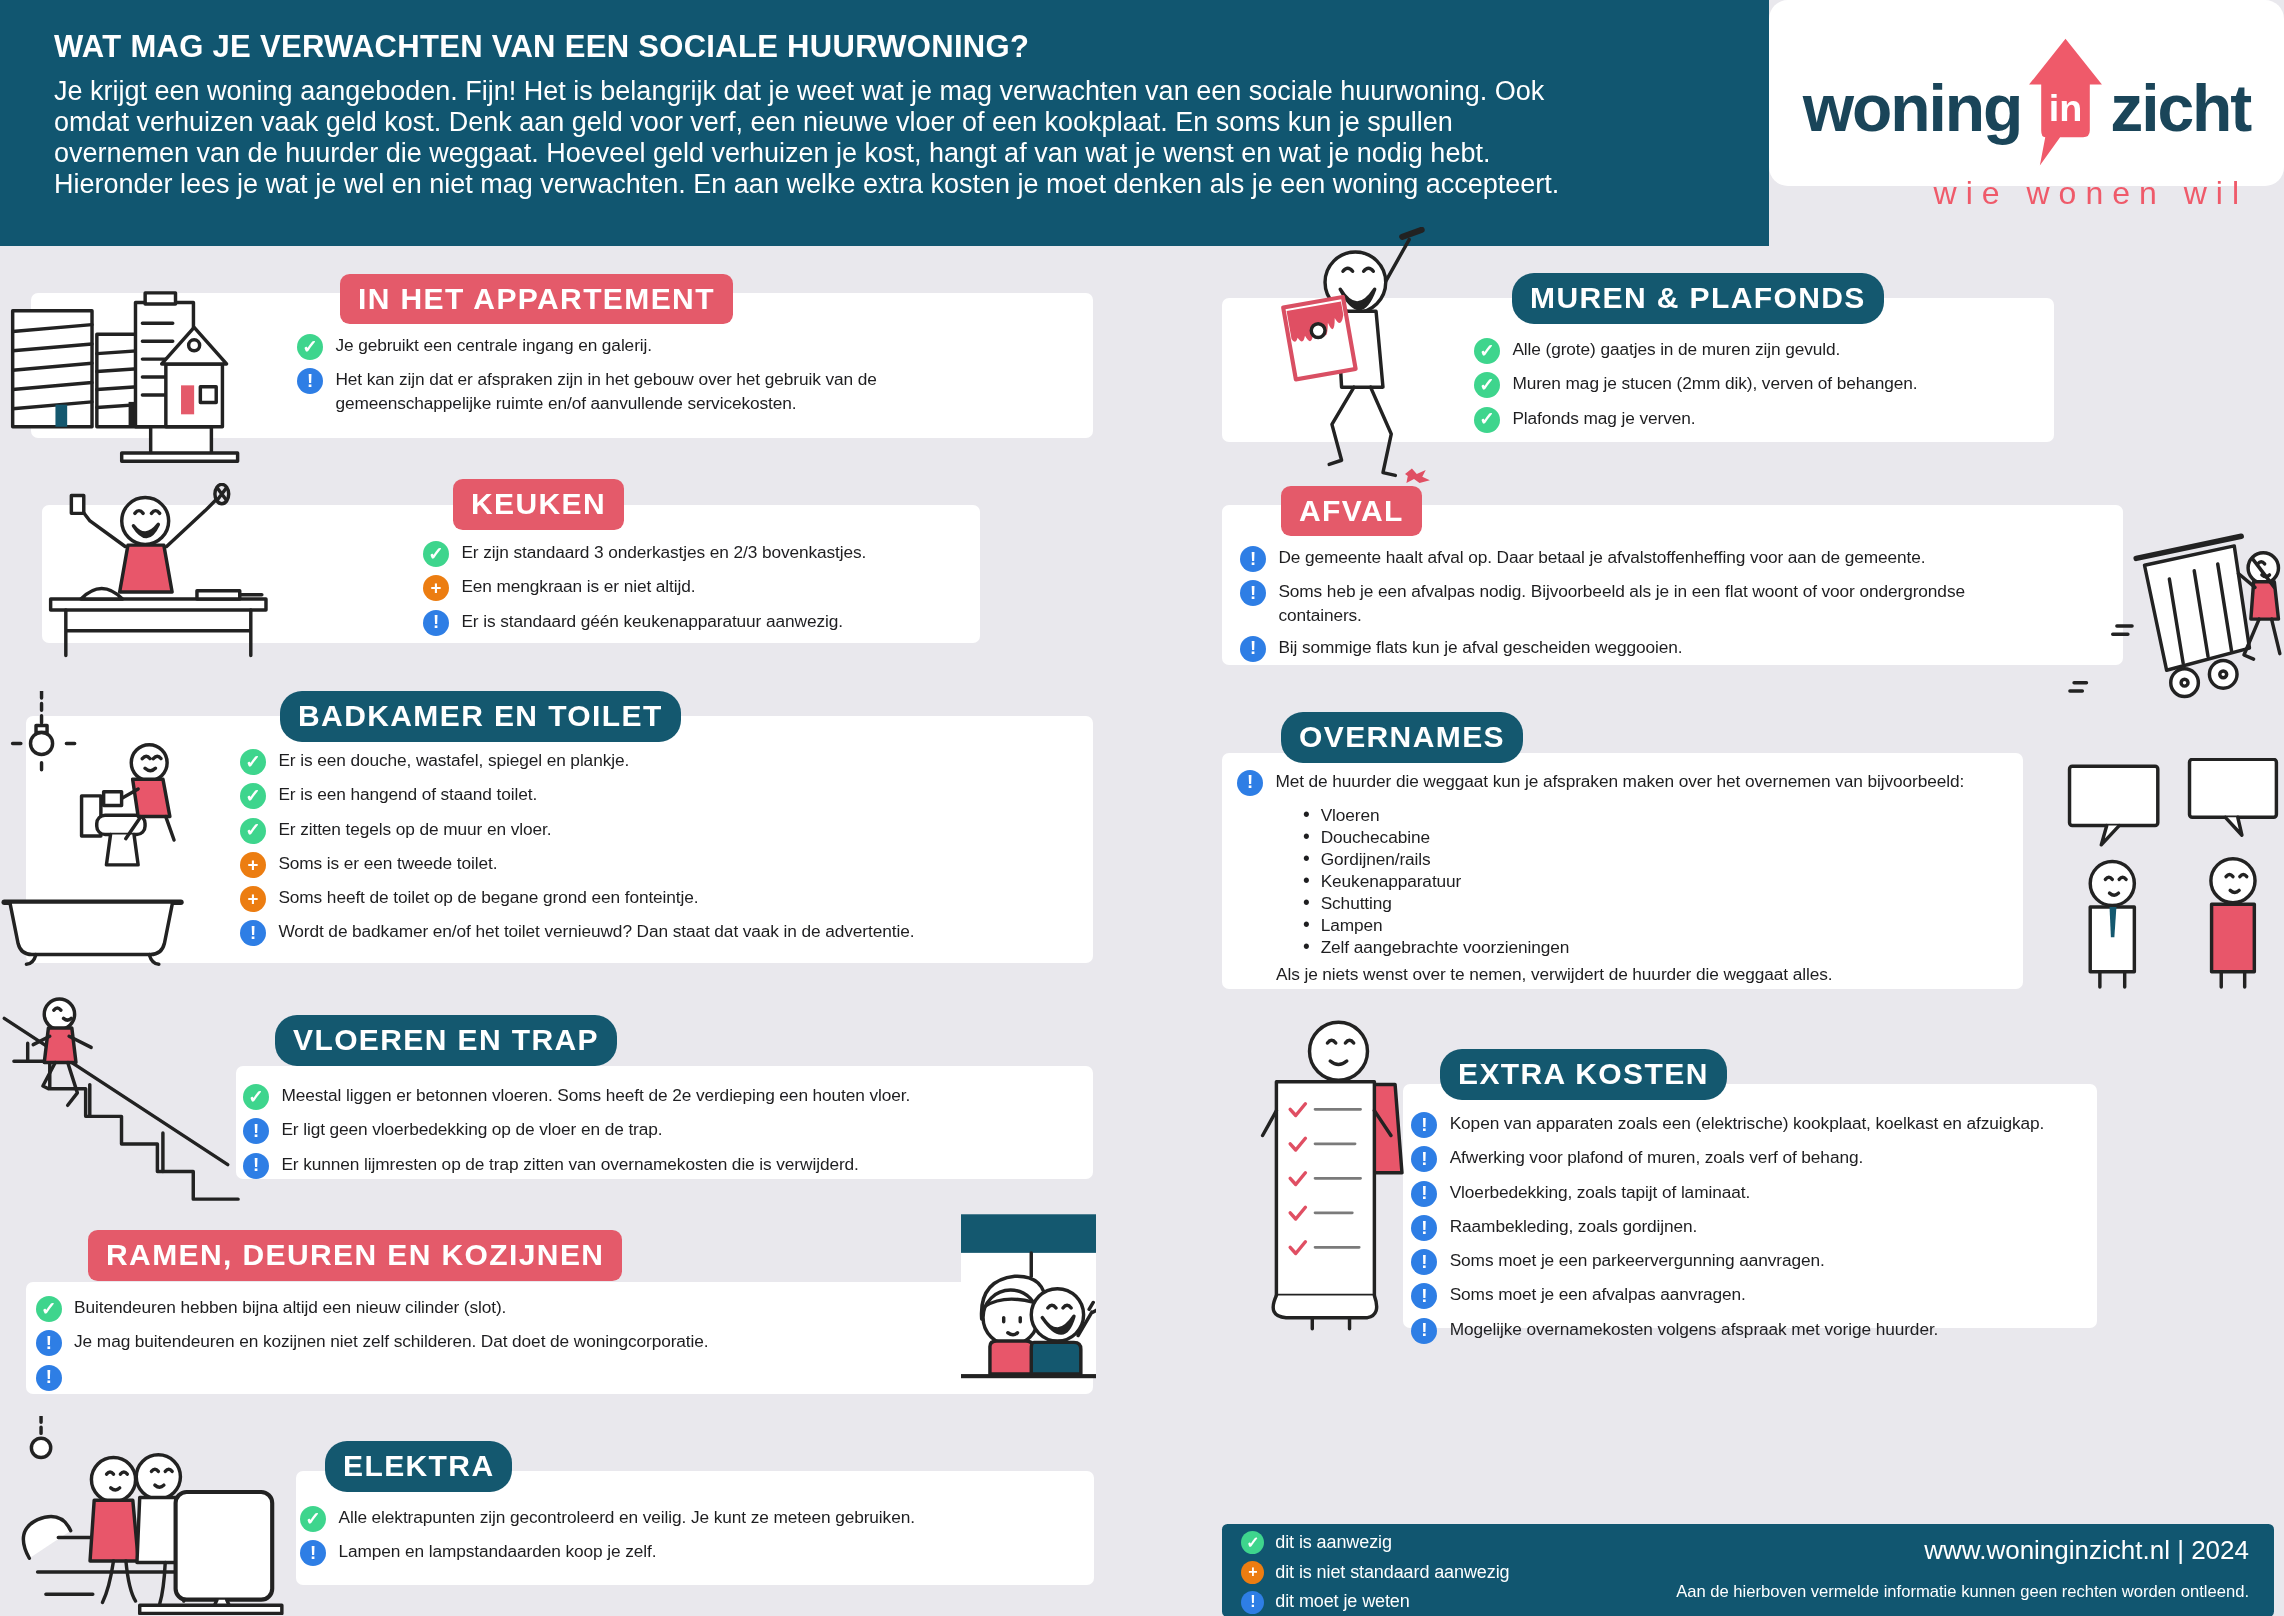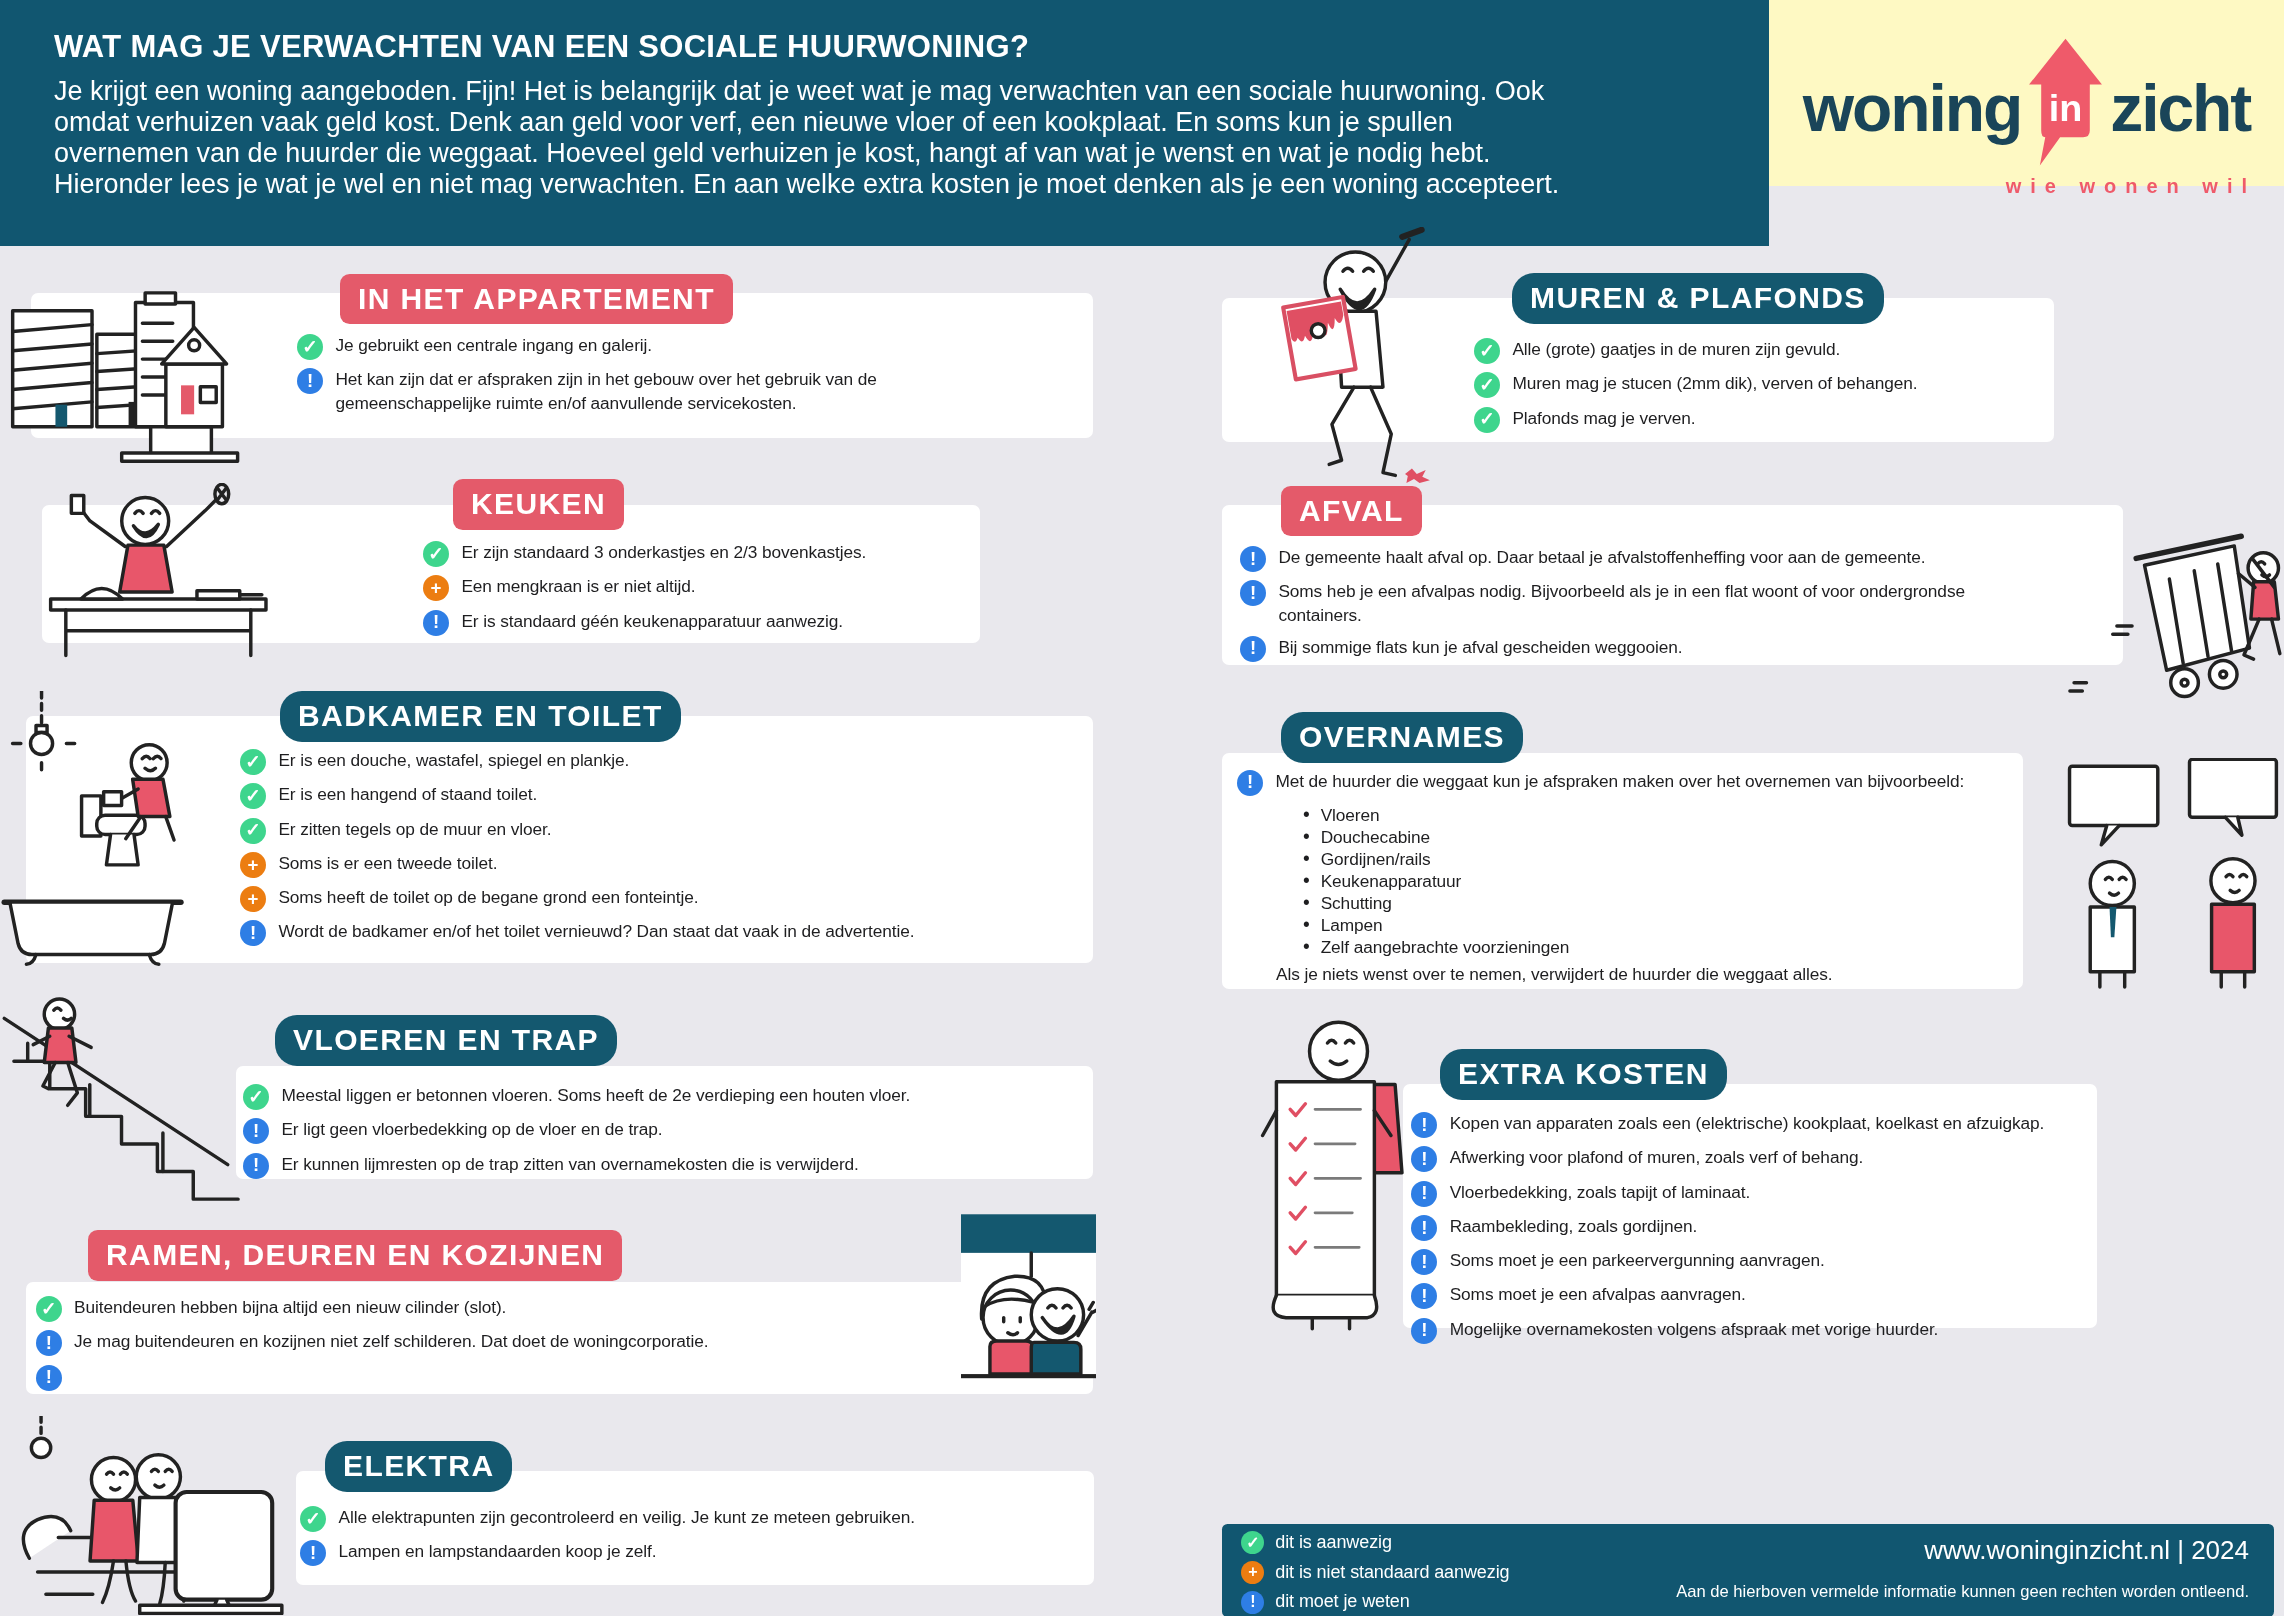--- a/index.html
+++ b/index.html
@@ -4,25 +4,25 @@
 <style>
   html,body{margin:0;padding:0;}
   .page{position:relative;width:2284px;height:1616px;background:#E9E8ED;overflow:hidden;
         font-family:"Liberation Sans",sans-serif;color:#1e1e20;}
 
   
   .topbar{position:absolute;left:0;top:0;width:1769px;height:246px;background:#115670;color:#fff;box-sizing:border-box;padding:29px 0 0 54px;}
   .title{margin:0 0 11px 0;font-size:31px;font-weight:bold;letter-spacing:0.3px;}
   .intro{margin:0;font-size:27px;line-height:31px;white-space:pre-line;width:1713px;font-weight:400;}
 
-  .logo-panel{position:absolute;left:1769px;top:0;width:515px;height:186px;background:#fef9c3;}
+  .logo-panel{position:absolute;left:1769px;top:0;width:515px;height:186px;background:#ffffff;border-radius:19px;}
   .logo-row{display:flex;align-items:center;justify-content:center;margin-top:40px;}
   .logo-word{font-size:66px;font-weight:bold;color:#1A4559;letter-spacing:-2.1px;}
   .logo-house{width:81px;height:135px;margin:0 4.1px;position:relative;top:-4.1px;}
-  .logo-tagline{text-align:right;padding-right:28px;margin-top:0;font-size:20px;letter-spacing:9px;color:#EF5A6A;font-weight:bold;}
+  .logo-tagline{text-align:right;padding-right:36px;margin-top:0;font-size:32px;letter-spacing:9px;color:#EF5A6A;font-weight:normal;}
 
   
   .card{position:absolute;background:#fff;border-radius:7px;}
   .badge{position:absolute;font-size:30px;font-weight:bold;color:#fff;padding:8.3px 18px;border-radius:9.7px;letter-spacing:1.4px;white-space:nowrap;}
   .badge.red{background:#E45A6A;}
   .badge.teal{background:#14586F;border-radius:22px;}
 
   .items{list-style:none;margin:0;box-sizing:border-box;}
   .item{display:flex;gap:12.4px;align-items:flex-start;font-size:17.3px;line-height:23.5px;margin-bottom:8.3px;letter-spacing:-0.1px;}
   .sicon{flex:0 0 auto;width:26px;height:26px;border-radius:50%;display:flex;align-items:center;justify-content:center;

